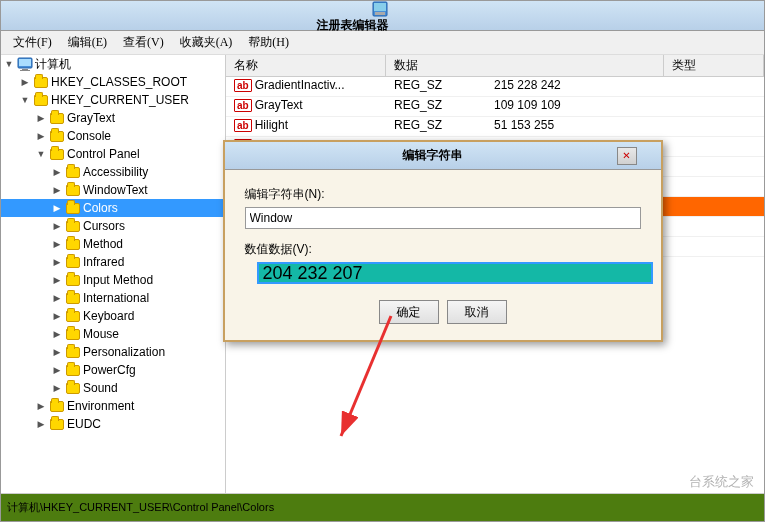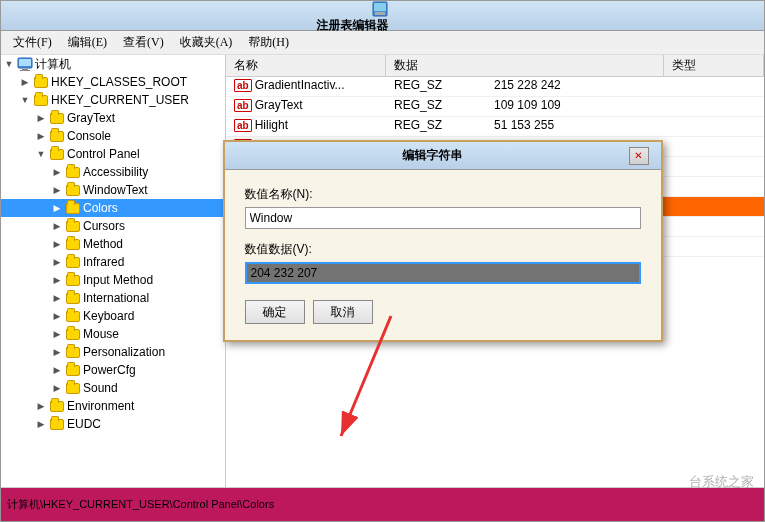--- a/index.html
+++ b/index.html
@@ -216,22 +216,22 @@
       flex-shrink: 0;
     }
     .list-row.selected .row-icon-ab {
       background: transparent;
       border-color: white;
       color: white;
     }
 
     
     .status-bar {
-      height: 34px;
-      background: #be185d;
+      height: 28px;
+      background: #4d7c0f;
       border-top: 1px solid #ccc;
       display: flex;
       align-items: center;
       padding: 0 6px;
       font-size: 11px;
       flex-shrink: 0;
     }
 
     
     ::-webkit-scrollbar { width: 16px; }
@@ -255,21 +255,21 @@
       pointer-events: all;
       position: relative;
       top: -20px;
       left: 60px;
     }
     .dialog-title-bar {
       height: 28px;
       background: linear-gradient(to bottom, #d0e4f5, #b8d0e8);
       display: flex;
       align-items: center;
-      padding: 0 12px;
+      padding: 0 24px;
       border-bottom: 1px solid #999;
     }
     .dialog-title-text {
       flex: 1;
       text-align: center;
       font-size: 12px;
       font-weight: bold;
       color: #000;
     }
     .dialog-close-btn {
@@ -299,28 +299,29 @@
       padding: 2px 4px;
       font-size: 12px;
       background: #fff;
       margin-bottom: 12px;
     }
     .dialog-input-value {
       width: 100%;
       height: 22px;
       border: 2px solid #3399ff;
       padding: 2px 4px;
-      font-size: 12px;
-      background: #737373;
+      font-size: 18px;
+      background: #14b8a6;
       color: #000;
       margin-bottom: 16px;
+      margin-left: 12px;
     }
     .dialog-buttons {
       display: flex;
-      justify-content: flex-start;
+      justify-content: center;
       gap: 8px;
     }
     .dialog-btn {
       width: 60px;
       height: 24px;
       background: linear-gradient(to bottom, #f5f5f5, #e0e0e0);
       border: 1px solid #888;
       cursor: pointer;
       font-size: 12px;
       display: flex;
@@ -697,21 +698,21 @@
 
   <div class="dialog-overlay" style="position:absolute; top:0; left:0; width:100%; height:100%; pointer-events:none;">
     <div class="dialog" style="pointer-events:all;">
 
       <div class="dialog-title-bar">
         <div class="dialog-title-text">编辑字符串</div>
         <button class="dialog-close-btn">✕</button>
       </div>
 
       <div class="dialog-body">
-        <div class="dialog-label">数值名称(N):</div>
+        <div class="dialog-label">编辑字符串(N):</div>
         <input class="dialog-input" type="text" value="Window" readonly="" style="">
 
         <div class="dialog-label">数值数据(V):</div>
         <input class="dialog-input-value" type="text" value="204 232 207" style="">
 
         <div class="dialog-buttons">
           <button class="dialog-btn">确定</button>
           <button class="dialog-btn">取消</button>
         </div>
       </div>

